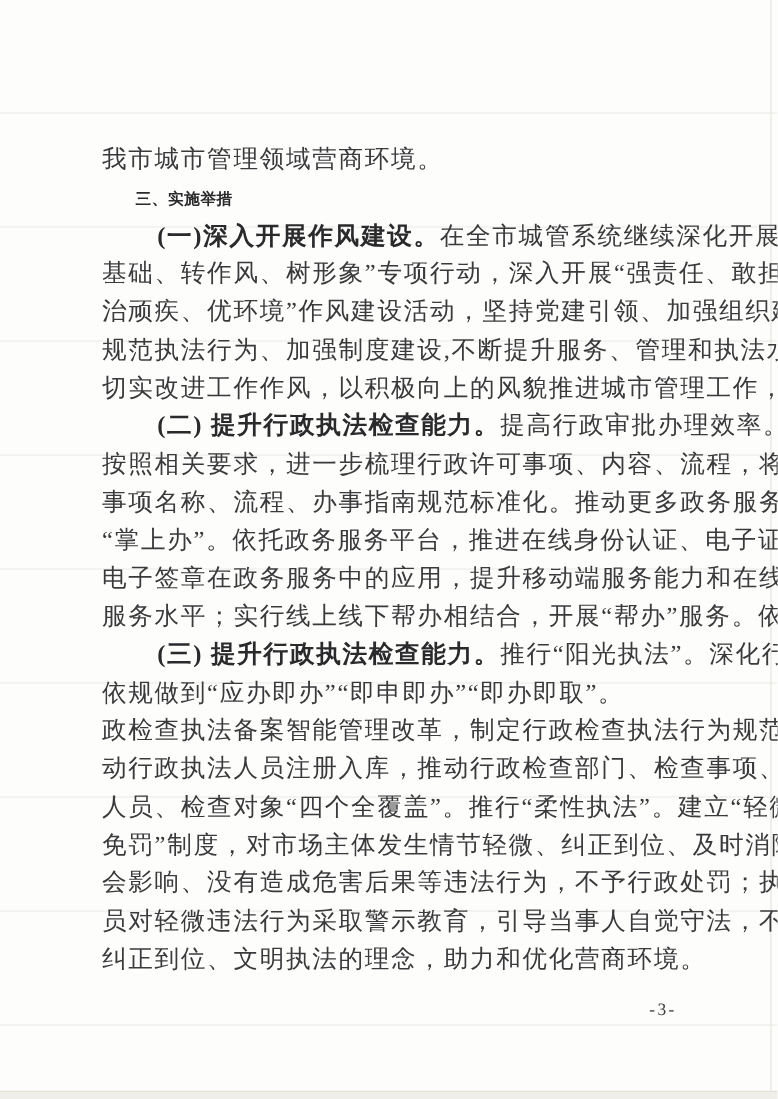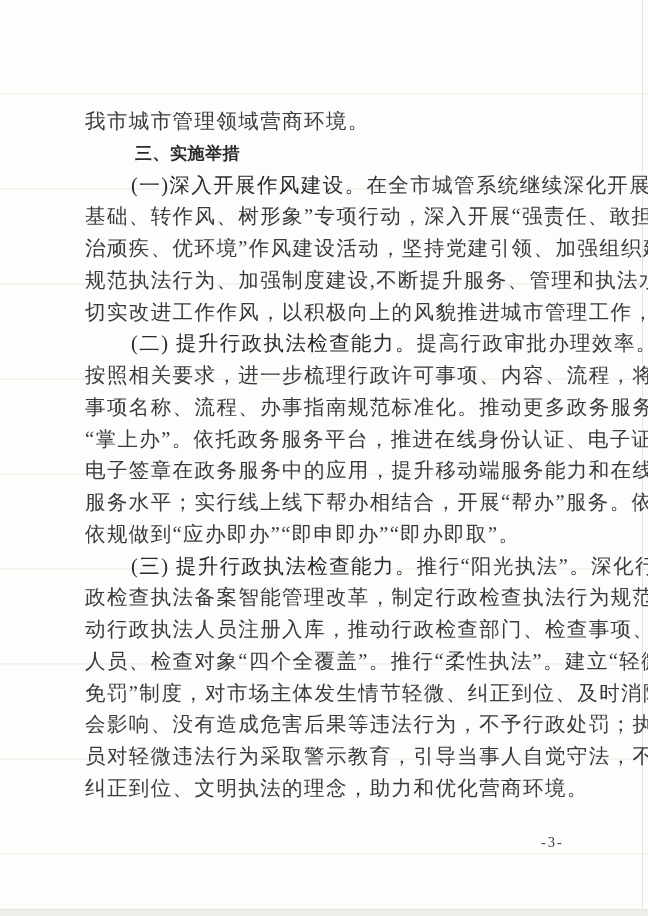--- a/index.html
+++ b/index.html
@@ -40,44 +40,44 @@
     left: 0;
     bottom: 0;
     width: 648px;
     height: 6px;
     background: var(--bottom-strip, #f0eee9);
     border-top: 1px solid var(--bottom-strip-border, #e5e2da);
   }
   .doc-body {
     position: absolute;
     left: 85px;
-    top: 106px;
+    top: 118px;
     width: 492px;
     color: var(--ink, #3a3a3c);
     font-size: 20.5px;
     letter-spacing: 1.4px;
   }
   .doc-line {
     height: 31.75px;
     line-height: 31.75px;
     white-space: nowrap;
   }
   .doc-line.heading {
-    margin-left: 50px;
+    margin-left: 28px;
     font-family: "Liberation Sans", "DejaVu Sans", sans-serif;
     font-weight: bold;
     color: var(--heading-ink, #2a2a2c);
     letter-spacing: 0.5px;
-    font-size: 17px;
+    font-size: 13px;
   }
   .doc-line.para-start {
     text-indent: 46px;
   }
   .doc-line .lead {
-    font-weight: normal;
+    font-weight: bold;
     color: var(--heading-ink, #2a2a2c);
   }
   .page-number {
     position: absolute;
     left: 541px;
     top: 834px;
     color: var(--ink, #3a3a3c);
     font-size: 14.5px;
     letter-spacing: 2px;
     font-family: "Liberation Serif", "DejaVu Serif", serif;
@@ -97,22 +97,22 @@
     <div class="doc-line body"><span>基础、转作风、树形象”专项行动，深入开展“强责任、敢担当、</span></div>
     <div class="doc-line body"><span>治顽疾、优环境”作风建设活动，坚持党建引领、加强组织建设，</span></div>
     <div class="doc-line body"><span>规范执法行为、加强制度建设,不断提升服务、管理和执法水平。</span></div>
     <div class="doc-line body"><span>切实改进工作作风，以积极向上的风貌推进城市管理工作，坚决</span></div>
     <div class="doc-line para-start"><span class="lead">(二) 提升行政执法检查能力。</span><span>提高行政审批办理效率。</span></div>
     <div class="doc-line body"><span>按照相关要求，进一步梳理行政许可事项、内容、流程，将许可</span></div>
     <div class="doc-line body"><span>事项名称、流程、办事指南规范标准化。推动更多政务服务事项</span></div>
     <div class="doc-line body"><span>“掌上办”。依托政务服务平台，推进在线身份认证、电子证照、</span></div>
     <div class="doc-line body"><span>电子签章在政务服务中的应用，提升移动端服务能力和在线政府</span></div>
     <div class="doc-line body"><span>服务水平；实行线上线下帮办相结合，开展“帮办”服务。依法</span></div>
+    <div class="doc-line para-start"><span class="lead">(三) 提升行政执法检查能力。</span><span>推行“阳光执法”。深化行</span></div>
     <div class="doc-line body"><span>依规做到“应办即办”“即申即办”“即办即取”。</span></div>
-    <div class="doc-line para-start"><span class="lead">(三) 提升行政执法检查能力。</span><span>推行“阳光执法”。深化行</span></div>
     <div class="doc-line body"><span>政检查执法备案智能管理改革，制定行政检查执法行为规范，推</span></div>
     <div class="doc-line body"><span>动行政执法人员注册入库，推动行政检查部门、检查事项、检查</span></div>
     <div class="doc-line body"><span>人员、检查对象“四个全覆盖”。推行“柔性执法”。建立“轻微</span></div>
     <div class="doc-line body"><span>免罚”制度，对市场主体发生情节轻微、纠正到位、及时消除社</span></div>
     <div class="doc-line body"><span>会影响、没有造成危害后果等违法行为，不予行政处罚；执法人</span></div>
     <div class="doc-line body"><span>员对轻微违法行为采取警示教育，引导当事人自觉守法，不断深</span></div>
     <div class="doc-line body"><span>纠正到位、文明执法的理念，助力和优化营商环境。</span></div>
   </div>
 
 <div class="page-number">-3-</div>

